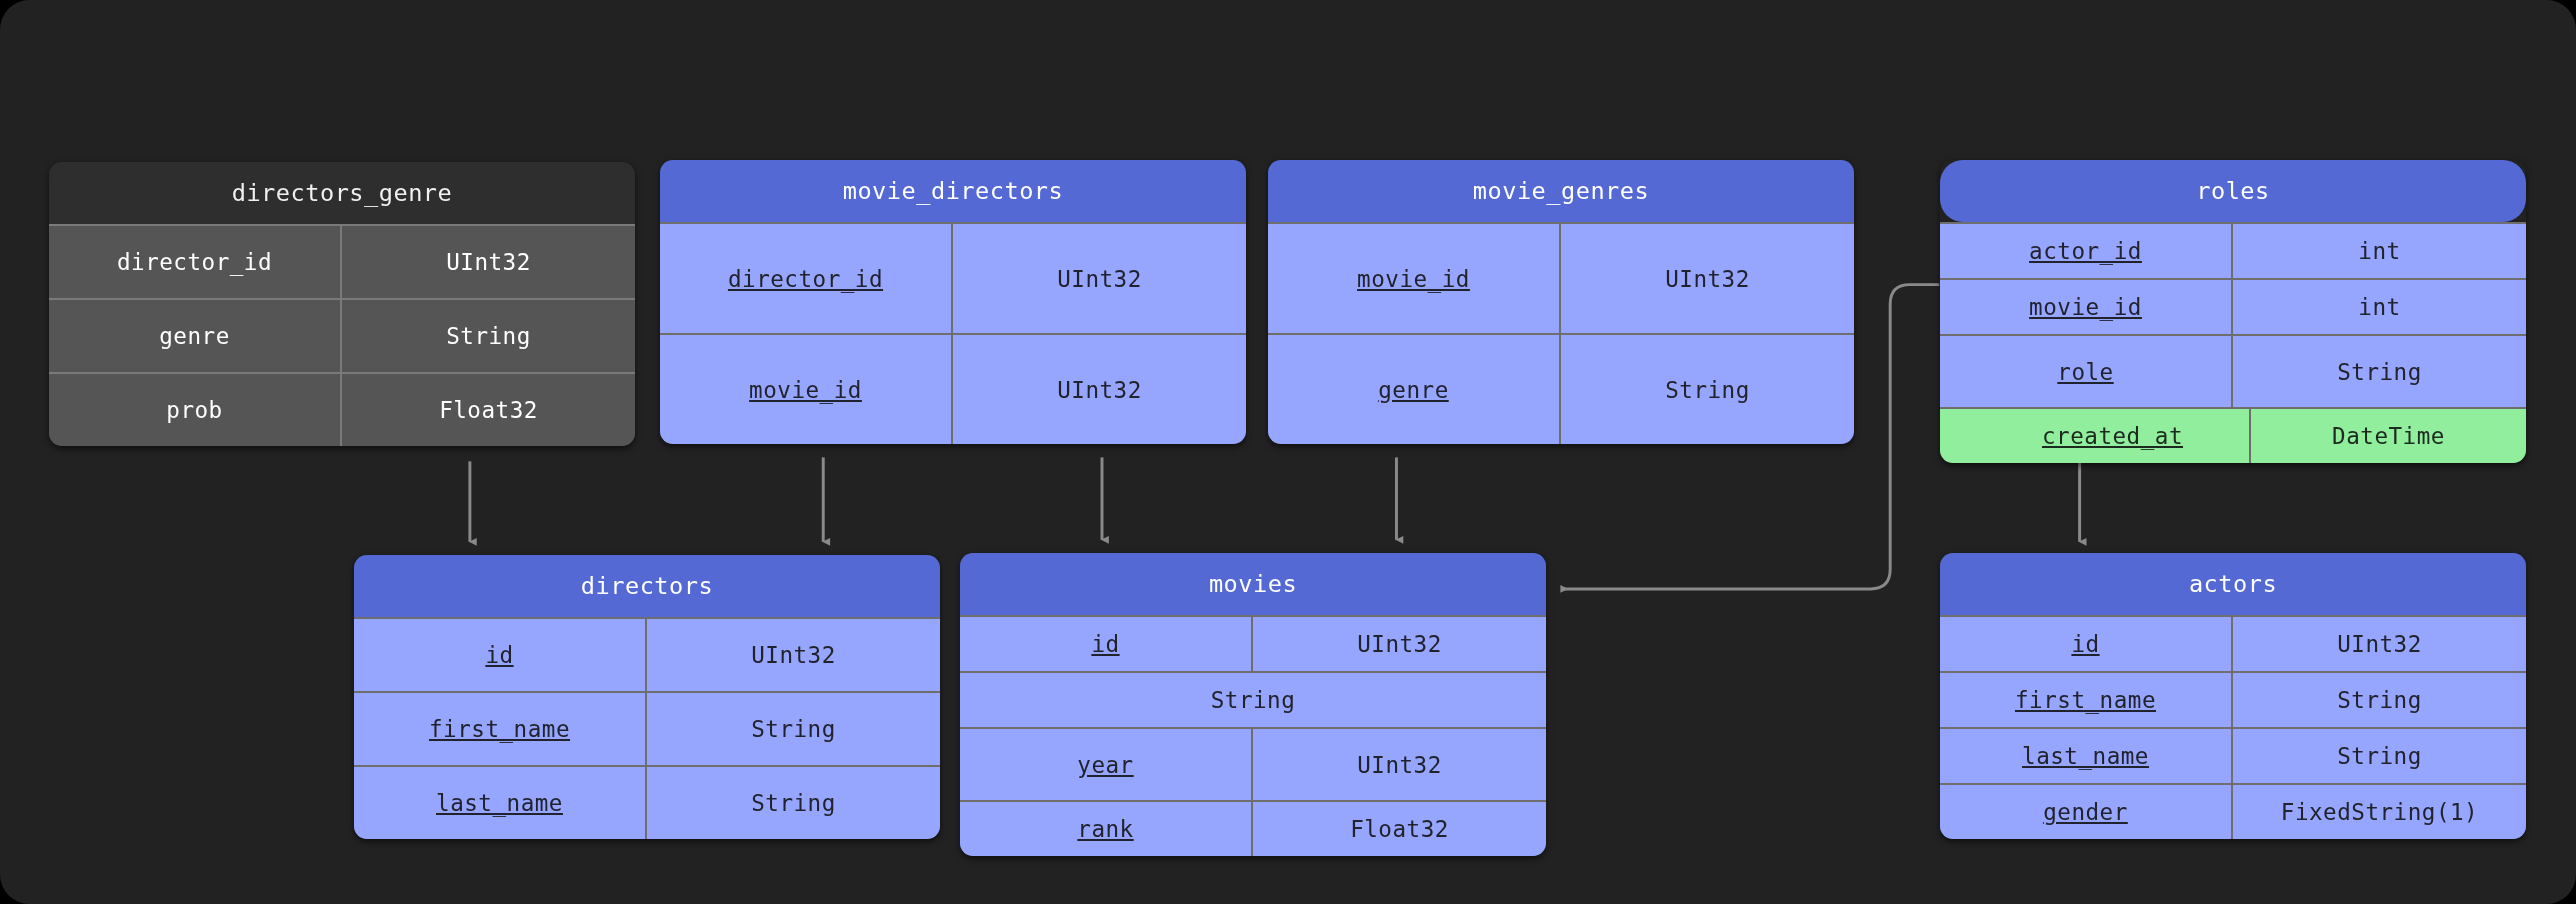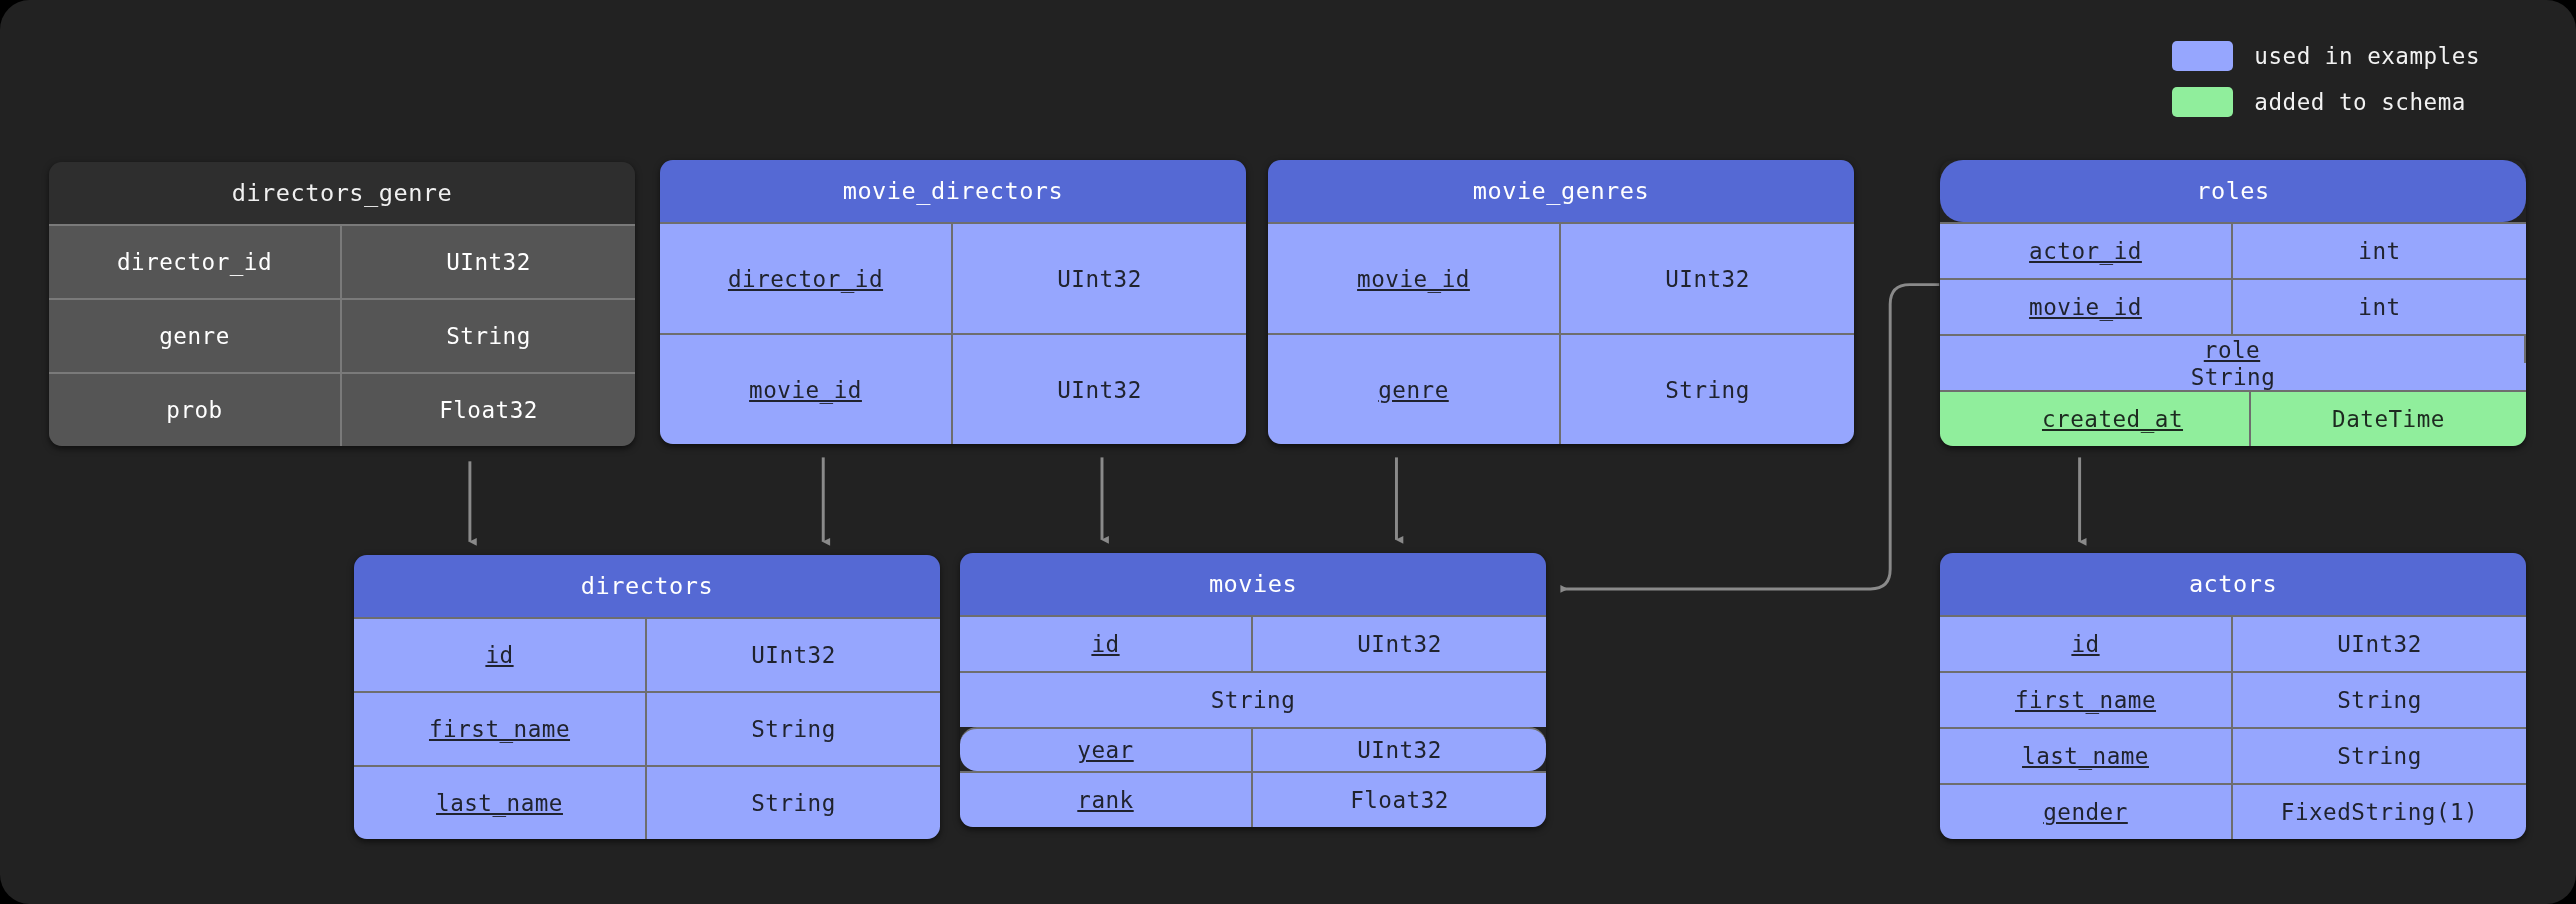--- a/index.html
+++ b/index.html
@@ -138,30 +138,20 @@
 
     <line x1="1122" y1="466" x2="1122" y2="550" stroke="#8a8a8a" stroke-width="3" marker-end="url(#arrow-down)"></line>
 
     <line x1="1422" y1="466" x2="1422" y2="550" stroke="#8a8a8a" stroke-width="3" marker-end="url(#arrow-down)"></line>
 
     <line x1="2118" y1="466" x2="2118" y2="552" stroke="#8a8a8a" stroke-width="3" marker-end="url(#arrow-down)"></line>
 
     <path d="M1975,290 L1945,290 Q1925,290 1925,310 L1925,580 Q1925,600 1905,600 L1590,600" fill="none" stroke="#8a8a8a" stroke-width="3" marker-end="url(#arrow-left)"></path>
   </svg>
 
-  <div id="legend">
-    <div class="legend-row">
-      <span class="legend-swatch" style="background:#96a6fe"></span>
-      <span class="legend-label">used in examples</span>
-    </div>
-    <div class="legend-row">
-      <span class="legend-swatch" style="background:#90ee9c"></span>
-      <span class="legend-label">added to schema</span>
-    </div>
-  </div>
 
   <div class="table theme-gray" style="left:49px; top:162px; width:586px;">
     <div class="table-title" style="height:62px;">directors_genre</div>
     <div class="row" style="height:74px;">
       <div class="cell name">director_id</div>
       <div class="cell type">UInt32</div>
     </div>
     <div class="row" style="height:74px;">
       <div class="cell name">genre</div>
       <div class="cell type">String</div>
@@ -199,21 +189,21 @@
   <div class="table theme-blue" style="left:1940px; top:160px; width:586px;">
     <div class="table-title" style="height:62px;border-radius:23px;">roles</div>
     <div class="row" style="height:56px;">
       <div class="cell name">actor_id</div>
       <div class="cell type">int</div>
     </div>
     <div class="row" style="height:56px;">
       <div class="cell name">movie_id</div>
       <div class="cell type">int</div>
     </div>
-    <div class="row" style="height:56px;flex-direction:column;">
+    <div class="row" style="height:73px;">
       <div class="cell name">role</div>
       <div class="cell type">String</div>
     </div>
     <div class="row added" style="height:56px;padding-left:36px;">
       <div class="cell name">created_at</div>
       <div class="cell type">DateTime</div>
     </div>
   </div>
 
   <div class="table theme-blue" style="left:354px; top:555px; width:586px;">
@@ -234,21 +224,21 @@
 
   <div class="table theme-blue" style="left:960px; top:553px; width:586px;">
     <div class="table-title" style="height:62px;">movies</div>
     <div class="row" style="height:56px;">
       <div class="cell name">id</div>
       <div class="cell type">UInt32</div>
     </div>
     <div class="row" style="height:56px;">
       <div class="cell type">String</div>
     </div>
-    <div class="row" style="height:44px;border-radius:17px;">
+    <div class="row" style="height:73px;">
       <div class="cell name">year</div>
       <div class="cell type">UInt32</div>
     </div>
     <div class="row" style="height:56px;">
       <div class="cell name">rank</div>
       <div class="cell type">Float32</div>
     </div>
   </div>
 
   <div class="table theme-blue" style="left:1940px; top:553px; width:586px;">

